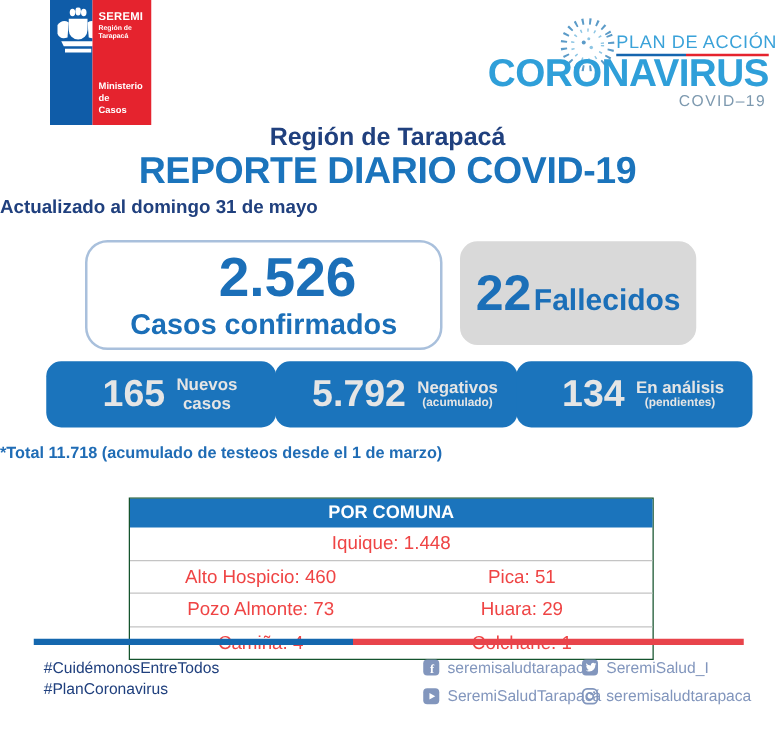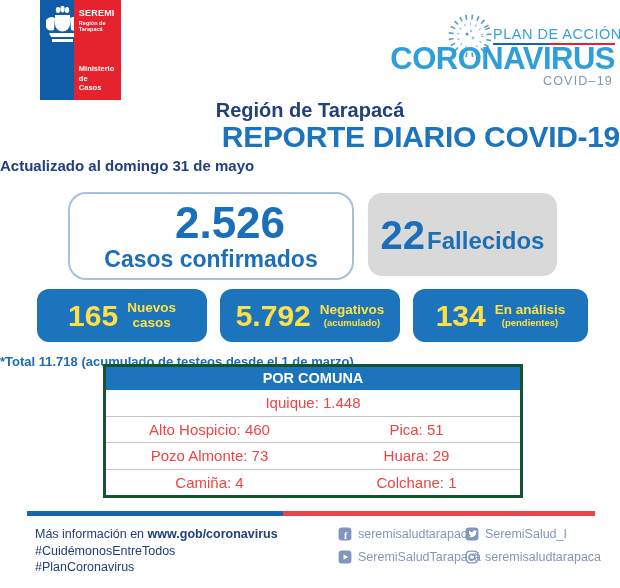--- a/index.html
+++ b/index.html
@@ -21,52 +21,52 @@
   .plan-label{position:absolute;left:106px;top:16px;font-size:14.5px;color:#3aa2d9;letter-spacing:.5px;white-space:nowrap;}
   .plan-underline{position:absolute;left:106px;top:33px;width:122px;height:2px;
                   background:linear-gradient(to right,#1565ae 46%,#e5232e 46%);}
   .brand{position:absolute;left:0;top:33px;width:228px;text-align:right;font-size:31px;font-weight:800;
          color:#2f9fd9;letter-spacing:-.5px;line-height:1;white-space:nowrap;}
   .covid-sub{position:absolute;right:2px;top:64px;font-size:12.5px;color:#7d99af;letter-spacing:1.2px;}
 
   
   .title-region{position:absolute;left:0;top:99px;width:100%;text-align:center;
                 font-size:20px;font-weight:bold;color:#20407e;}
-  .title-main{position:absolute;left:0;top:120px;width:100%;text-align:right;
+  .title-main{position:absolute;left:0;top:120px;width:100%;text-align:center;
               font-size:30px;font-weight:800;color:#1b74bc;letter-spacing:-.3px;}
   .title-updated{position:absolute;left:0;top:157px;width:100%;text-align:left;
                  font-size:15px;font-weight:bold;color:#20407e;}
 
   
   .confirmed-box{position:absolute;left:68px;top:192px;width:286px;height:88px;background:#fff;
                  border:2px solid #a9c0dc;border-radius:18px;box-sizing:border-box;text-align:center;color:#1b6fb8;}
   .confirmed-value{font-size:44px;font-weight:bold;line-height:1.0;margin-top:7px;margin-left:38px;}
   .confirmed-label{font-size:23px;font-weight:bold;margin-top:1px;}
 
   .deaths-box{position:absolute;left:368px;top:193px;width:189px;height:83px;background:#d9d9d9;
               border-radius:14px;display:flex;align-items:baseline;justify-content:center;
               padding-top:22px;box-sizing:border-box;gap:2px;color:#1b6fb8;}
   .deaths-value{font-size:40px;font-weight:bold;line-height:1;}
   .deaths-label{font-size:24px;font-weight:bold;}
 
-  .pill{position:absolute;background:#1b74bc;border-radius:12px;color:#fde047;display:flex;
-        align-items:center;justify-content:center;gap:9px;}
+  .pill{position:absolute;background:#1b74bc;border-radius:12px;color:#e5e5e5;display:flex;
+        align-items:center;justify-content:center;gap:9px;padding-left:14px;}
   .pill-new{left:37px;top:289px;width:170px;height:53px;}
   .pill-neg{left:220px;top:289px;width:180px;height:53px;}
   .pill-ana{left:413px;top:289px;width:175px;height:53px;}
   .pill-value{font-size:30px;font-weight:bold;line-height:1;}
   .pill-side{text-align:center;line-height:1.1;}
   .pill-label{font-size:13.5px;font-weight:bold;}
   .pill-sublabel{font-size:9.5px;font-weight:bold;}
 
   .note{position:absolute;left:0;top:354px;width:100%;text-align:left;
         font-size:13px;font-weight:600;color:#1f6cb5;}
 
   
-  .comuna-table{position:absolute;left:103px;top:364px;width:420px;border:3px solid #14532d;box-sizing:border-box;}
+  .comuna-table{position:absolute;left:103px;top:398px;width:420px;border:1px solid #14532d;box-sizing:border-box;}
   .comuna-header{background:#1b74bc;color:#fff;font-weight:bold;font-size:14.5px;text-align:center;
                  height:23px;line-height:23px;}
   .comuna-row{display:flex;height:25.5px;border-top:1px solid #c4c4c4;font-size:15px;color:#ef4444;
               align-items:center;}
   .comuna-cell{flex:1;text-align:center;}
 
   
   .divider{position:absolute;left:27px;top:511px;width:568px;height:5px;
            background:linear-gradient(to right,#1467ae 45%,#e8444b 45%);}
   .footer-left{position:absolute;left:35px;top:526px;color:#20407e;font-size:12.5px;line-height:16.5px;}
@@ -173,21 +173,20 @@
     </div>
     <div class="comuna-row">
       <div class="comuna-cell">Camiña: 4</div>
       <div class="comuna-cell">Colchane: 1</div>
     </div>
   </div>
 
   <div class="divider"></div>
 
   <div class="footer-left">
-    <div><span>Más información en </span><span class="footer-link">www.gob/coronavirus</span></div>
     <div>#CuidémonosEntreTodos</div>
     <div>#PlanCoronavirus</div>
   </div>
 
   <div class="social">
     <div class="social-grid">
       <div class="social-item">
         <svg width="14" height="14" viewBox="0 0 24 24">
           <rect x="1" y="1" width="22" height="22" rx="5.5" fill="#8296bd"></rect>
           <text x="13" y="20" text-anchor="middle" font-size="17" font-weight="bold" fill="#ffffff" font-family="Liberation Serif, serif">f</text>

